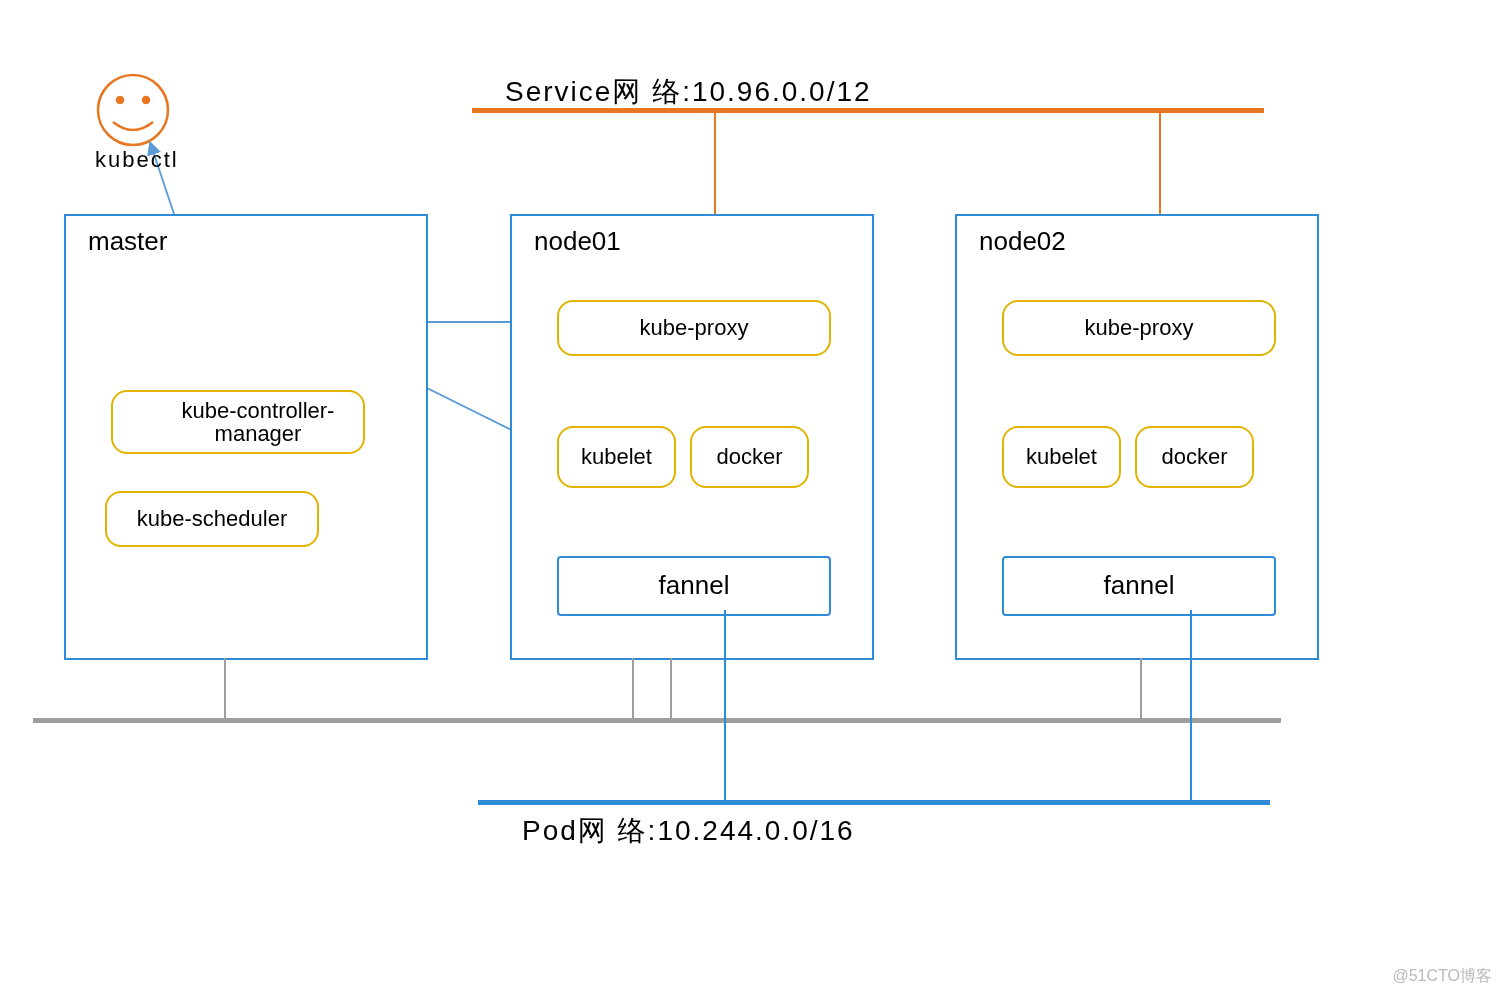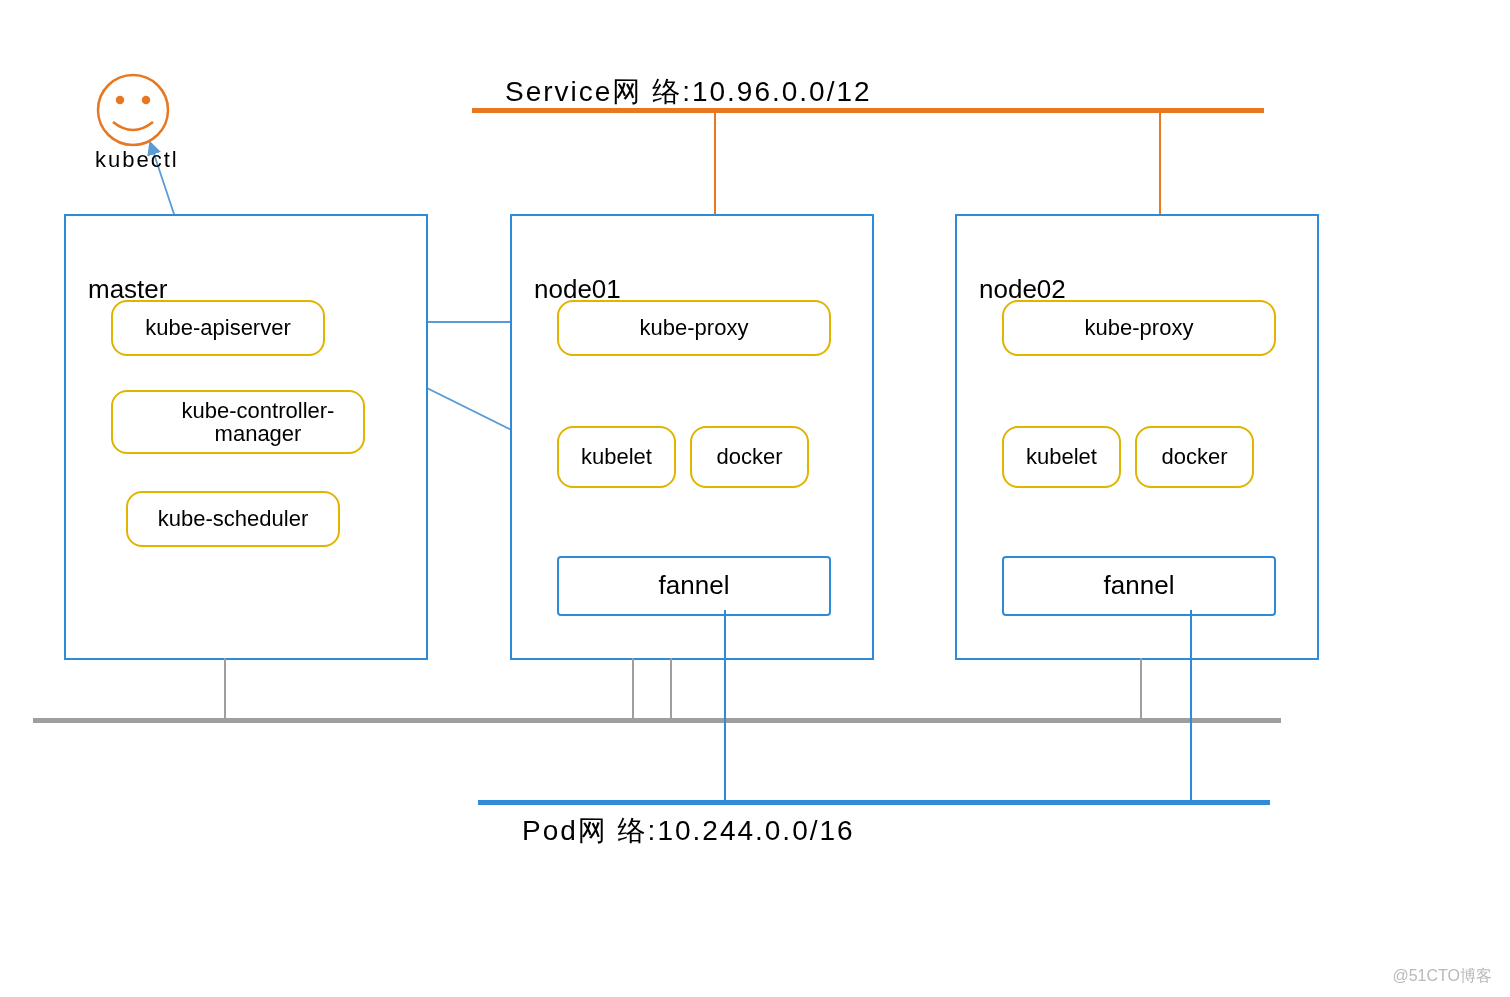--- a/index.html
+++ b/index.html
@@ -32,21 +32,20 @@
     position: absolute;
     border: 2.5px solid #2F8BD8;
     background: #fff;
   }
   .nodebox .title {
     position: absolute;
     top: 10px;
     left: 22px;
     font-size: 26px;
     color: #000;
-    margin-top: 48px;
   }
   .comp {
     position: absolute;
     border: 2px solid #E0B400;
     border-radius: 16px;
     background: #fff;
     color: #000;
     font-size: 22px;
     display: flex;
     align-items: center;
@@ -113,24 +112,23 @@
   <div class="netlabel" style="left:95px; top:147px; font-size:22px;">kubectl</div>
 
   <div class="netlabel" style="left:505px; top:65px;margin-top:8px;">Service网 络:10.96.0.0/12</div>
   <div class="netline" style="left:472px; top:108px; width:792px; border-top:5px solid #E87722;"></div>
 
   <div class="vline" style="left:714px; top:108px; height:190px; border-left:2.5px solid #E87722;"></div>
   <div class="vline" style="left:1159px; top:108px; height:190px; border-left:2.5px solid #E87722;"></div>
 
   <div class="nodebox" style="left:64px; top:214px; width:360px; height:442px;">
     <div class="title">master</div>
-    <div class="comp" style="left:45px; top:84px; width:210px; height:52px;">kube-apiserver</div>
     <div class="comp" style="left:45px; top:174px; width:210px; height:60px; white-space:pre-line;padding-left:40px;">kube-controller-
 manager</div>
-    <div class="comp" style="left:60px; top:275px; width:210px; height:52px;">kube-scheduler</div>
+    <div class="comp" style="left:39px; top:275px; width:210px; height:52px;">kube-scheduler</div>
   </div>
 
   <div class="nodebox" style="left:510px; top:214px; width:360px; height:442px;">
     <div class="title">node01</div>
     <div class="comp" style="left:45px; top:84px; width:270px; height:52px;">kube-proxy</div>
     <div class="comp" style="left:45px; top:210px; width:115px; height:58px;">kubelet</div>
     <div class="comp" style="left:178px; top:210px; width:115px; height:58px;">docker</div>
     <div class="comp blue" style="left:45px; top:340px; width:270px; height:56px;">fannel</div>
   </div>
 

